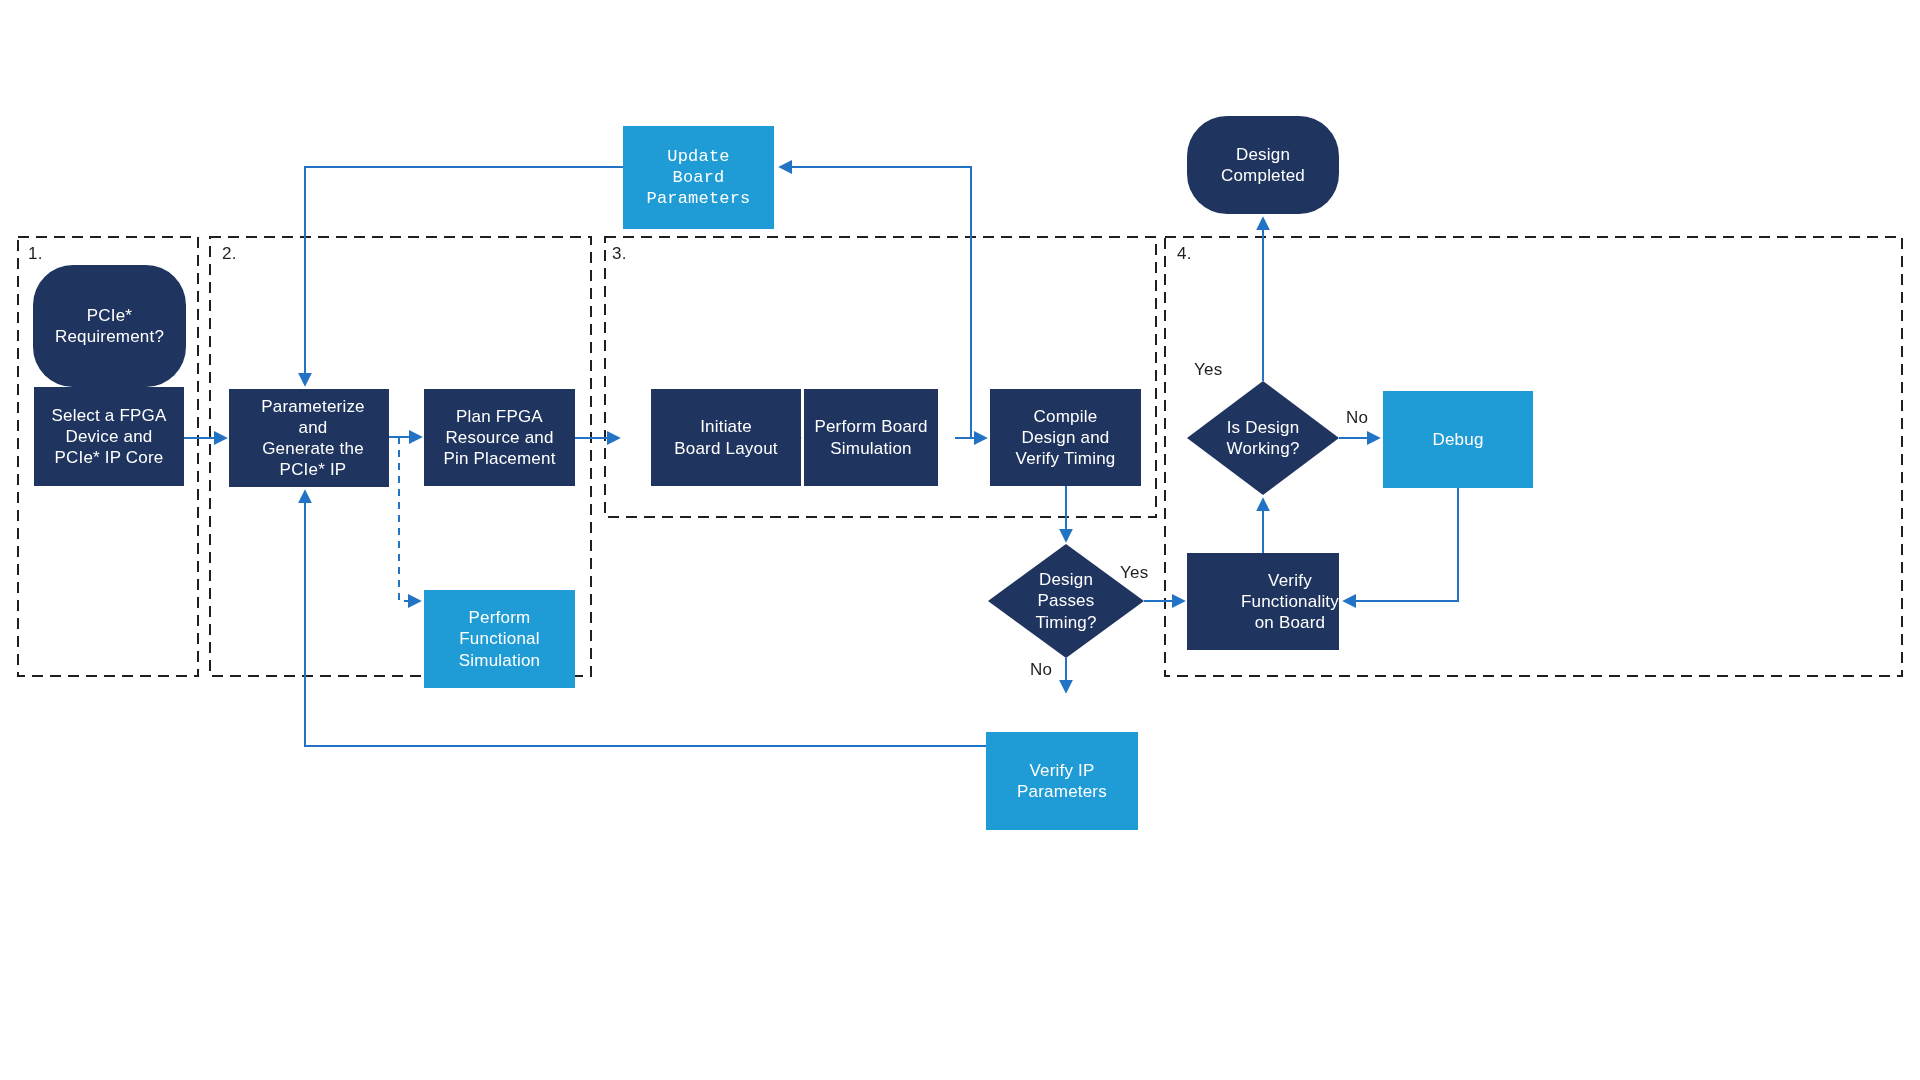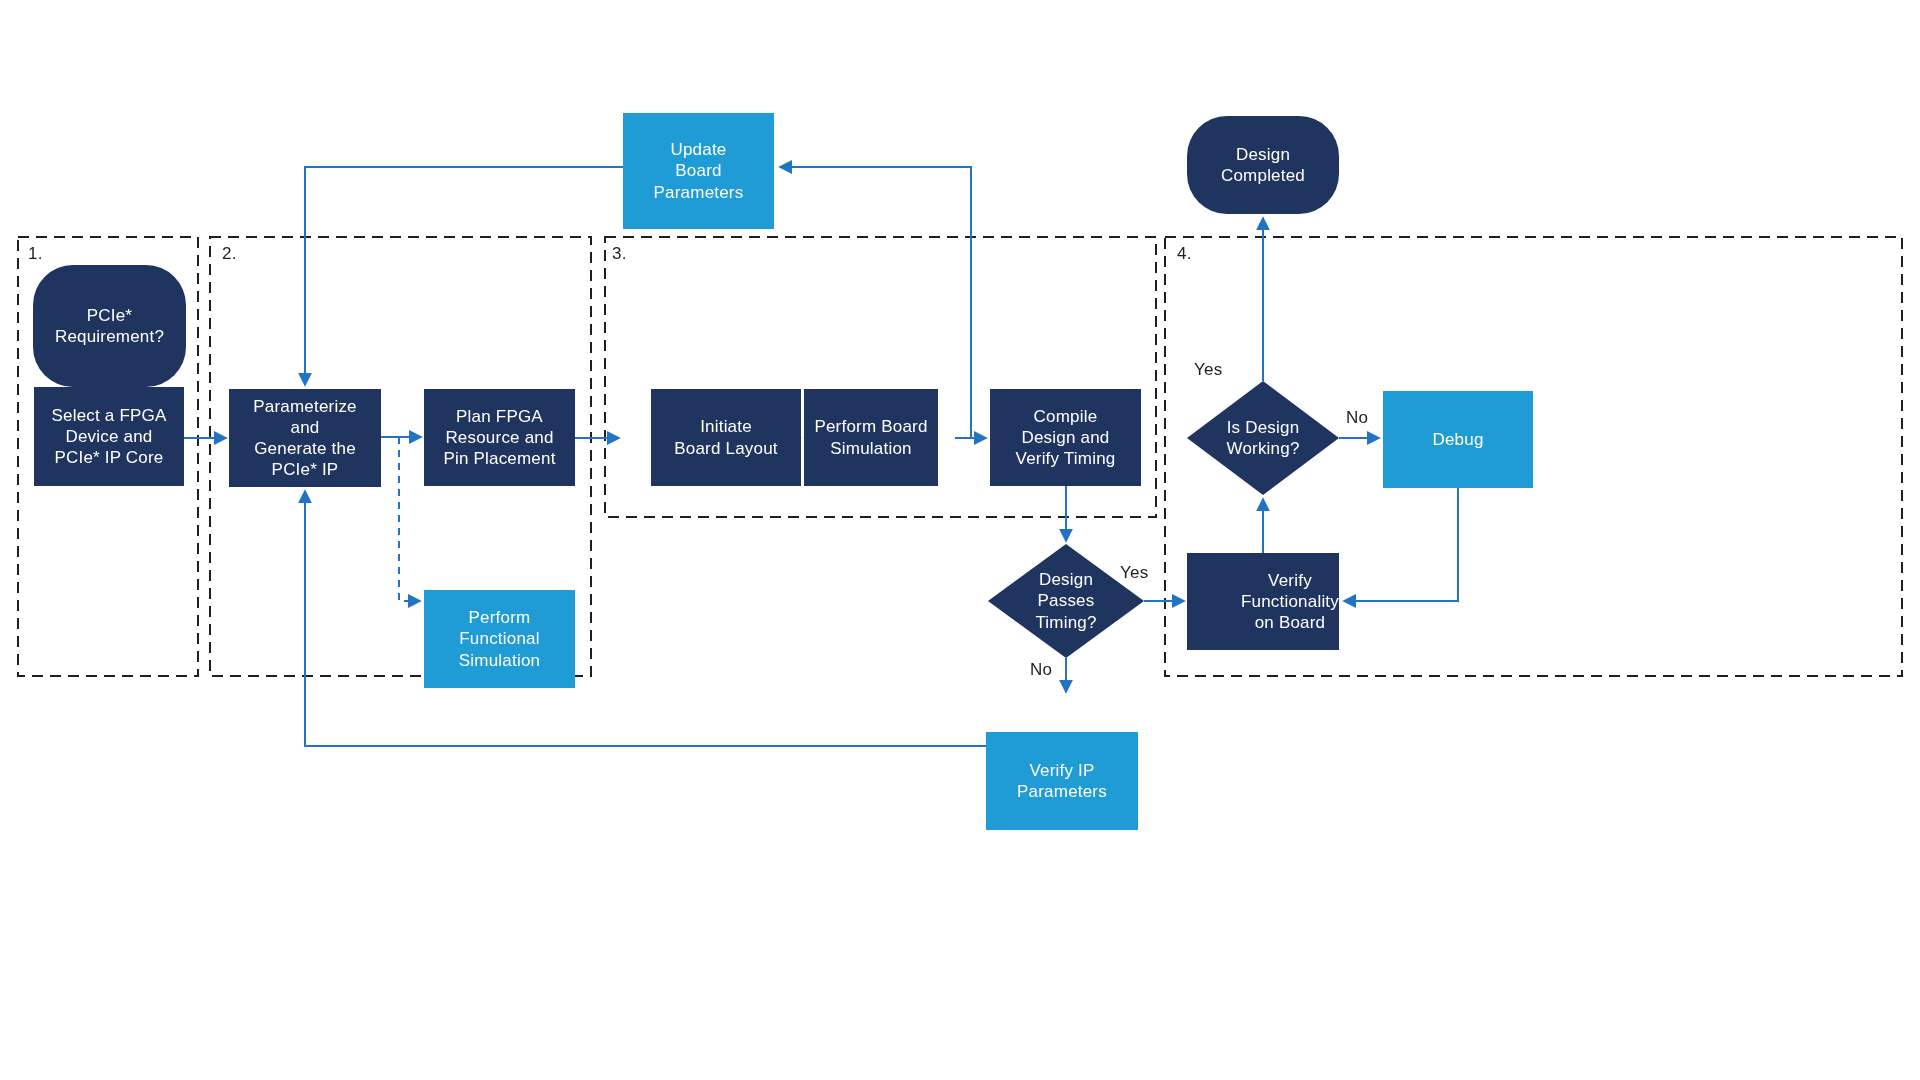--- a/index.html
+++ b/index.html
@@ -32,24 +32,24 @@
   .node.diamond{
     background:var(--navy);
     clip-path:polygon(50% 0%, 100% 50%, 50% 100%, 0% 50%);
   }
   .sec-label, .edge-label{
     position:absolute;color:var(--text_dark);font-size:17px;letter-spacing:.2px;
   }
   
   #n-pcie      {left:33px;  top:265px; width:153px; height:122px;}
   #n-select    {left:34px;  top:387px; width:150px; height:99px;}
-  #n-param     {left:229px; top:389px; width:152px; height:98px;}
+  #n-param     {left:229px; top:389px; width:152px; height:98px;padding-left:8px;}
   #n-plan      {left:424px; top:389px; width:151px; height:97px;}
   #n-pfs       {left:424px; top:554px; width:151px; height:98px;margin-top:36px;}
-  #n-update    {left:623px; top:113px; width:151px; height:116px;}
+  #n-update    {left:623px; top:126px; width:151px; height:103px;font-family:Liberation Mono, monospace;}
   #n-initiate  {left:651px; top:389px; width:150px; height:97px;}
   #n-pboard    {left:804px; top:389px; width:134px; height:97px;}
   #n-compile   {left:990px; top:389px; width:151px; height:97px;}
   #n-dpd       {left:988px; top:544px; width:156px; height:114px;}
   #n-vip       {left:986px; top:696px; width:152px; height:98px;margin-top:36px;}
   #n-completed {left:1187px;top:116px; width:152px; height:98px;}
   #n-idw       {left:1187px;top:381px; width:152px; height:114px;}
   #n-debug     {left:1383px;top:391px; width:150px; height:97px;}
   #n-vfunc     {left:1187px;top:553px; width:152px; height:97px;justify-content:flex-end;}
   

